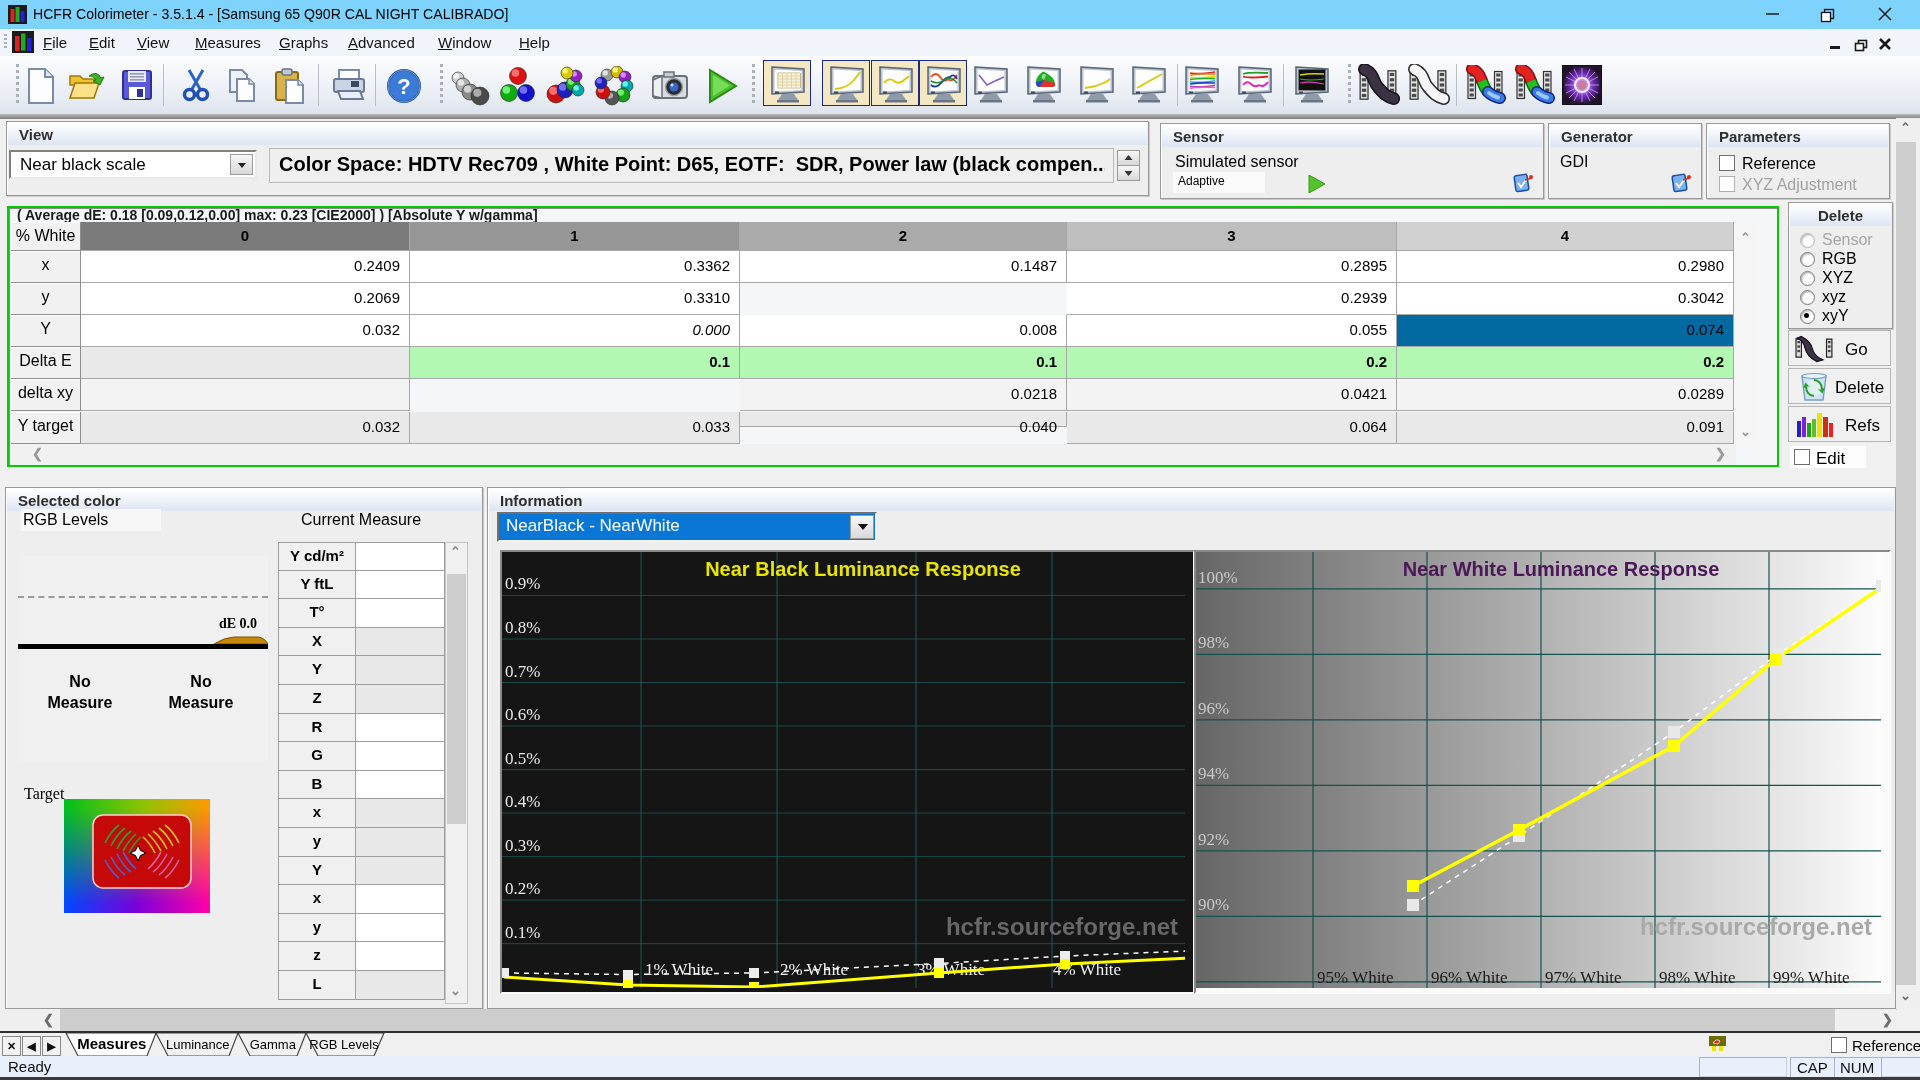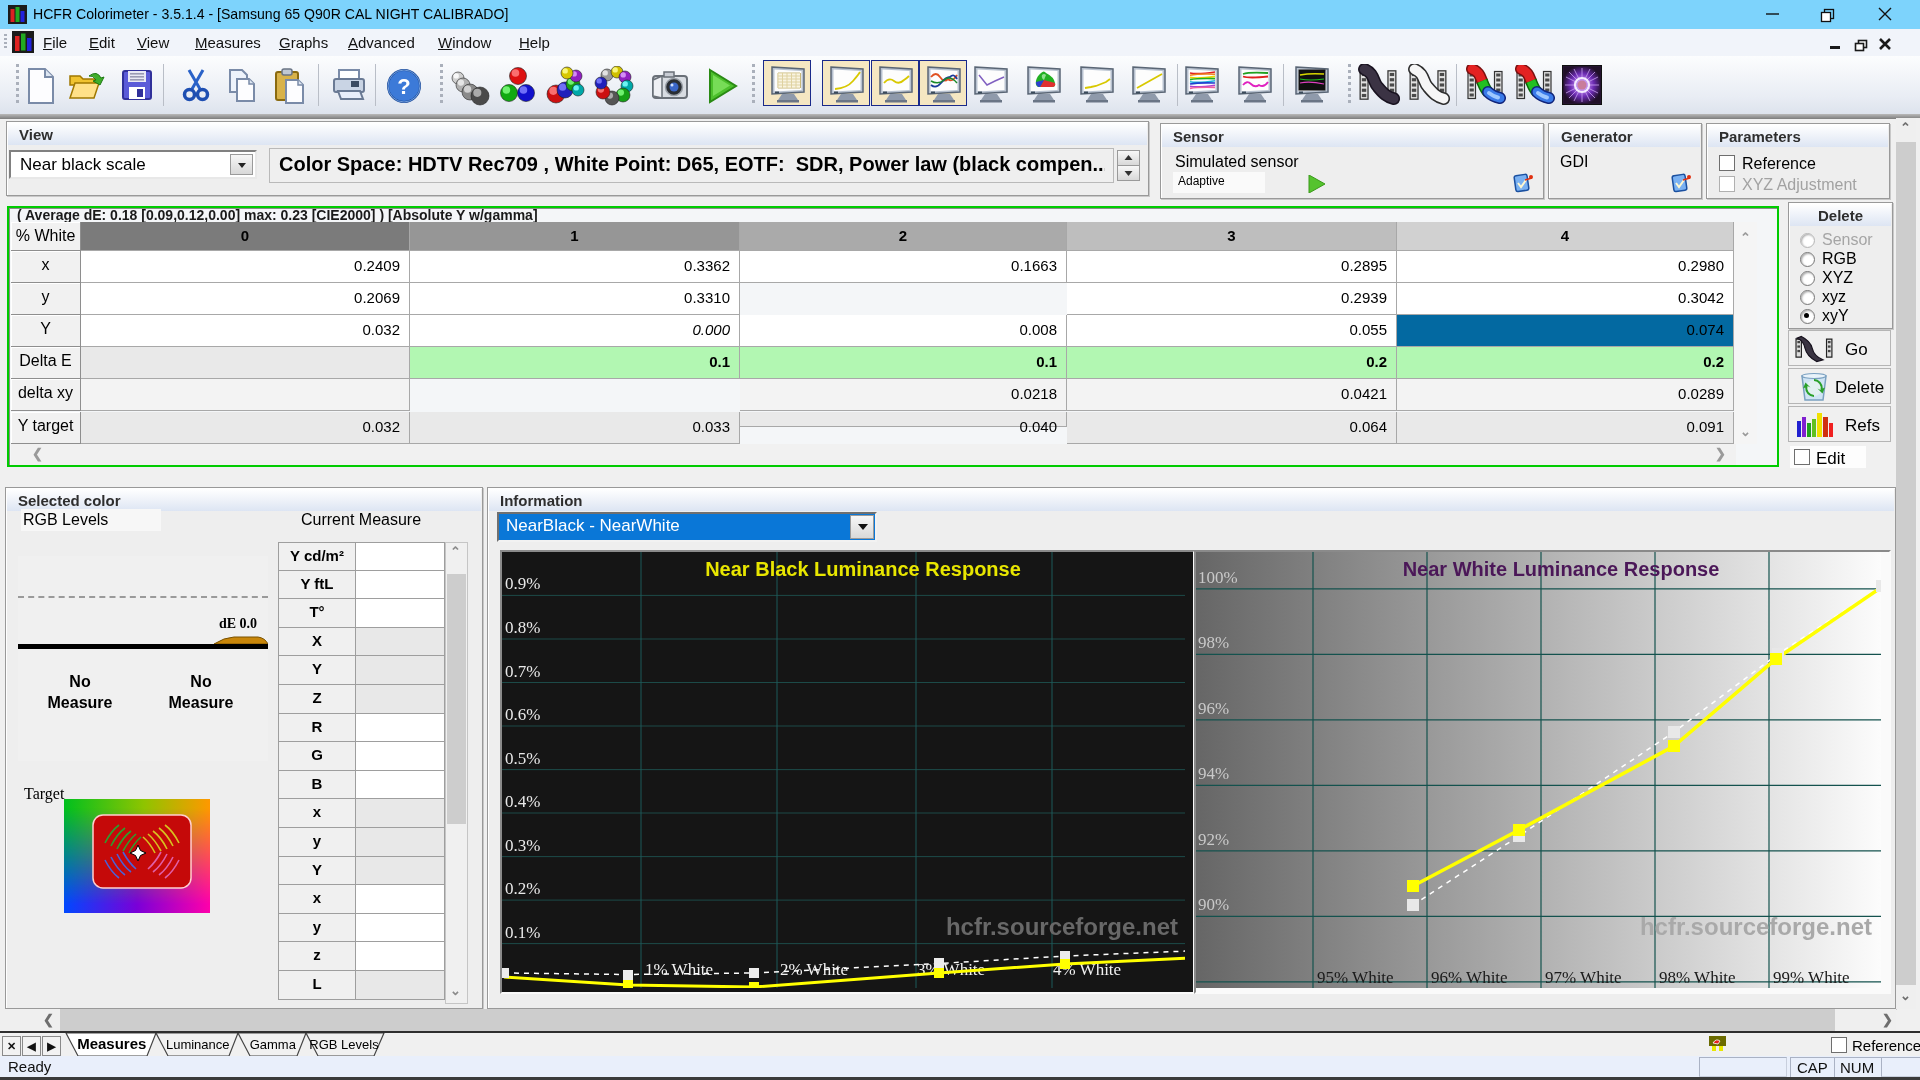--- a/index.html
+++ b/index.html
@@ -505,21 +505,21 @@
     <div class="abs" style="left:8px;top:-1px;font-weight:bold;font-size:14px;color:#1a1a1a;white-space:nowrap;">( Average dE: 0.18 [0.09,0.12,0.00] max: 0.23 [CIE2000] ) [Absolute Y w/gamma]</div>
     <div class="lcell" style="left:2px;top:14px;width:70px;height:29px;padding-top:5px;">% White</div>
     <div class="cell" style="left:72px;top:14px;width:329px;height:29px;background:#7b7b7b;font-weight:bold;text-align:center;padding:5px 0 0 0;">0</div>
     <div class="cell" style="left:401px;top:14px;width:330px;height:29px;background:#969696;font-weight:bold;text-align:center;padding:5px 0 0 0;">1</div>
     <div class="cell" style="left:731px;top:14px;width:327px;height:29px;background:#aaaaaa;font-weight:bold;text-align:center;padding:5px 0 0 0;">2</div>
     <div class="cell" style="left:1058px;top:14px;width:330px;height:29px;background:#bebebe;font-weight:bold;text-align:center;padding:5px 0 0 0;">3</div>
     <div class="cell" style="left:1388px;top:14px;width:337px;height:29px;background:#d1d1d1;font-weight:bold;text-align:center;padding:5px 0 0 0;">4</div>
     <div class="lcell" style="left:2px;top:43px;width:70px;height:32.1px;">x</div>
     <div class="cell" style="left:72px;top:43px;width:329px;height:32.1px;background:#ffffff;">0.2409</div>
     <div class="cell" style="left:401px;top:43px;width:330px;height:32.1px;background:#ffffff;">0.3362</div>
-    <div class="cell" style="left:731px;top:43px;width:327px;height:32.1px;background:#ffffff;">0.1663</div>
+    <div class="cell" style="left:731px;top:43px;width:327px;height:32.1px;background:#ffffff;">0.1487</div>
     <div class="cell" style="left:1058px;top:43px;width:330px;height:32.1px;background:#ffffff;">0.2895</div>
     <div class="cell" style="left:1388px;top:43px;width:337px;height:32.1px;background:#ffffff;">0.2980</div>
     <div class="lcell" style="left:2px;top:75.1px;width:70px;height:32.1px;">y</div>
     <div class="cell" style="left:72px;top:75.1px;width:329px;height:32.1px;background:#ffffff;">0.2069</div>
     <div class="cell" style="left:401px;top:75.1px;width:330px;height:32.1px;background:#ffffff;">0.3310</div>
     <div class="cell" style="left:1058px;top:75.1px;width:330px;height:32.1px;background:#ffffff;">0.2939</div>
     <div class="cell" style="left:1388px;top:75.1px;width:337px;height:32.1px;background:#ffffff;">0.3042</div>
     <div class="lcell" style="left:2px;top:107.2px;width:70px;height:32.1px;">Y</div>
     <div class="cell" style="left:72px;top:107.2px;width:329px;height:32.1px;background:#ffffff;">0.032</div>
     <div class="cell" style="left:401px;top:107.2px;width:330px;height:32.1px;background:#ffffff;font-style:italic;">0.000</div>

